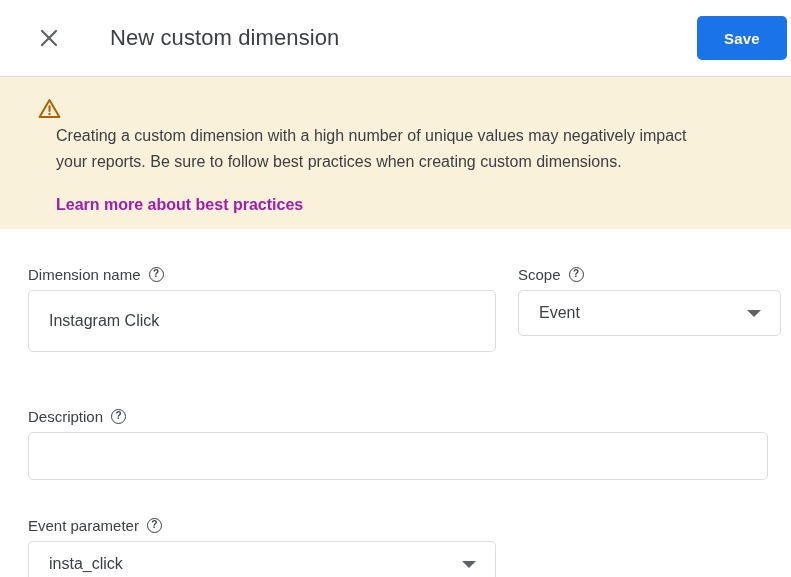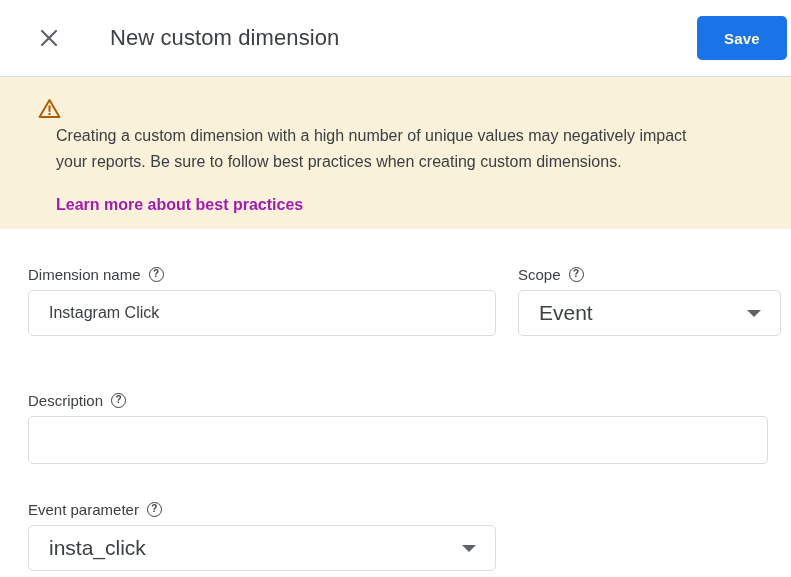--- a/index.html
+++ b/index.html
@@ -92,37 +92,37 @@
     cursor: pointer;
     flex: none;
   }
   .help-q {
     font-size: 10px; font-weight: 700; color: #3c4043; line-height: 1;
   }
   .text-input {
     display: block;
     border: 1px solid #dadce0;
     border-radius: 5px;
-    height: 46px;
+    height: 62px;
     font-family: "Liberation Sans", sans-serif;
     font-size: 16px;
     color: #3c4043;
     padding: 0 16px 0 20px;
     background: #ffffff;
     outline: none;
     width: 100%;
   }
   .select-box {
     position: relative;
     border: 1px solid #dadce0;
     border-radius: 5px;
     height: 46px;
     display: flex; align-items: center;
     padding-left: 20px;
-    font-size: 21px;
+    font-size: 16px;
     color: #3c4043;
     background: #ffffff;
     cursor: pointer;
   }
   .caret {
     position: absolute;
     right: 19px; top: 50%;
     margin-top: -3px;
     width: 0; height: 0;
     border-left: 7px solid transparent;

